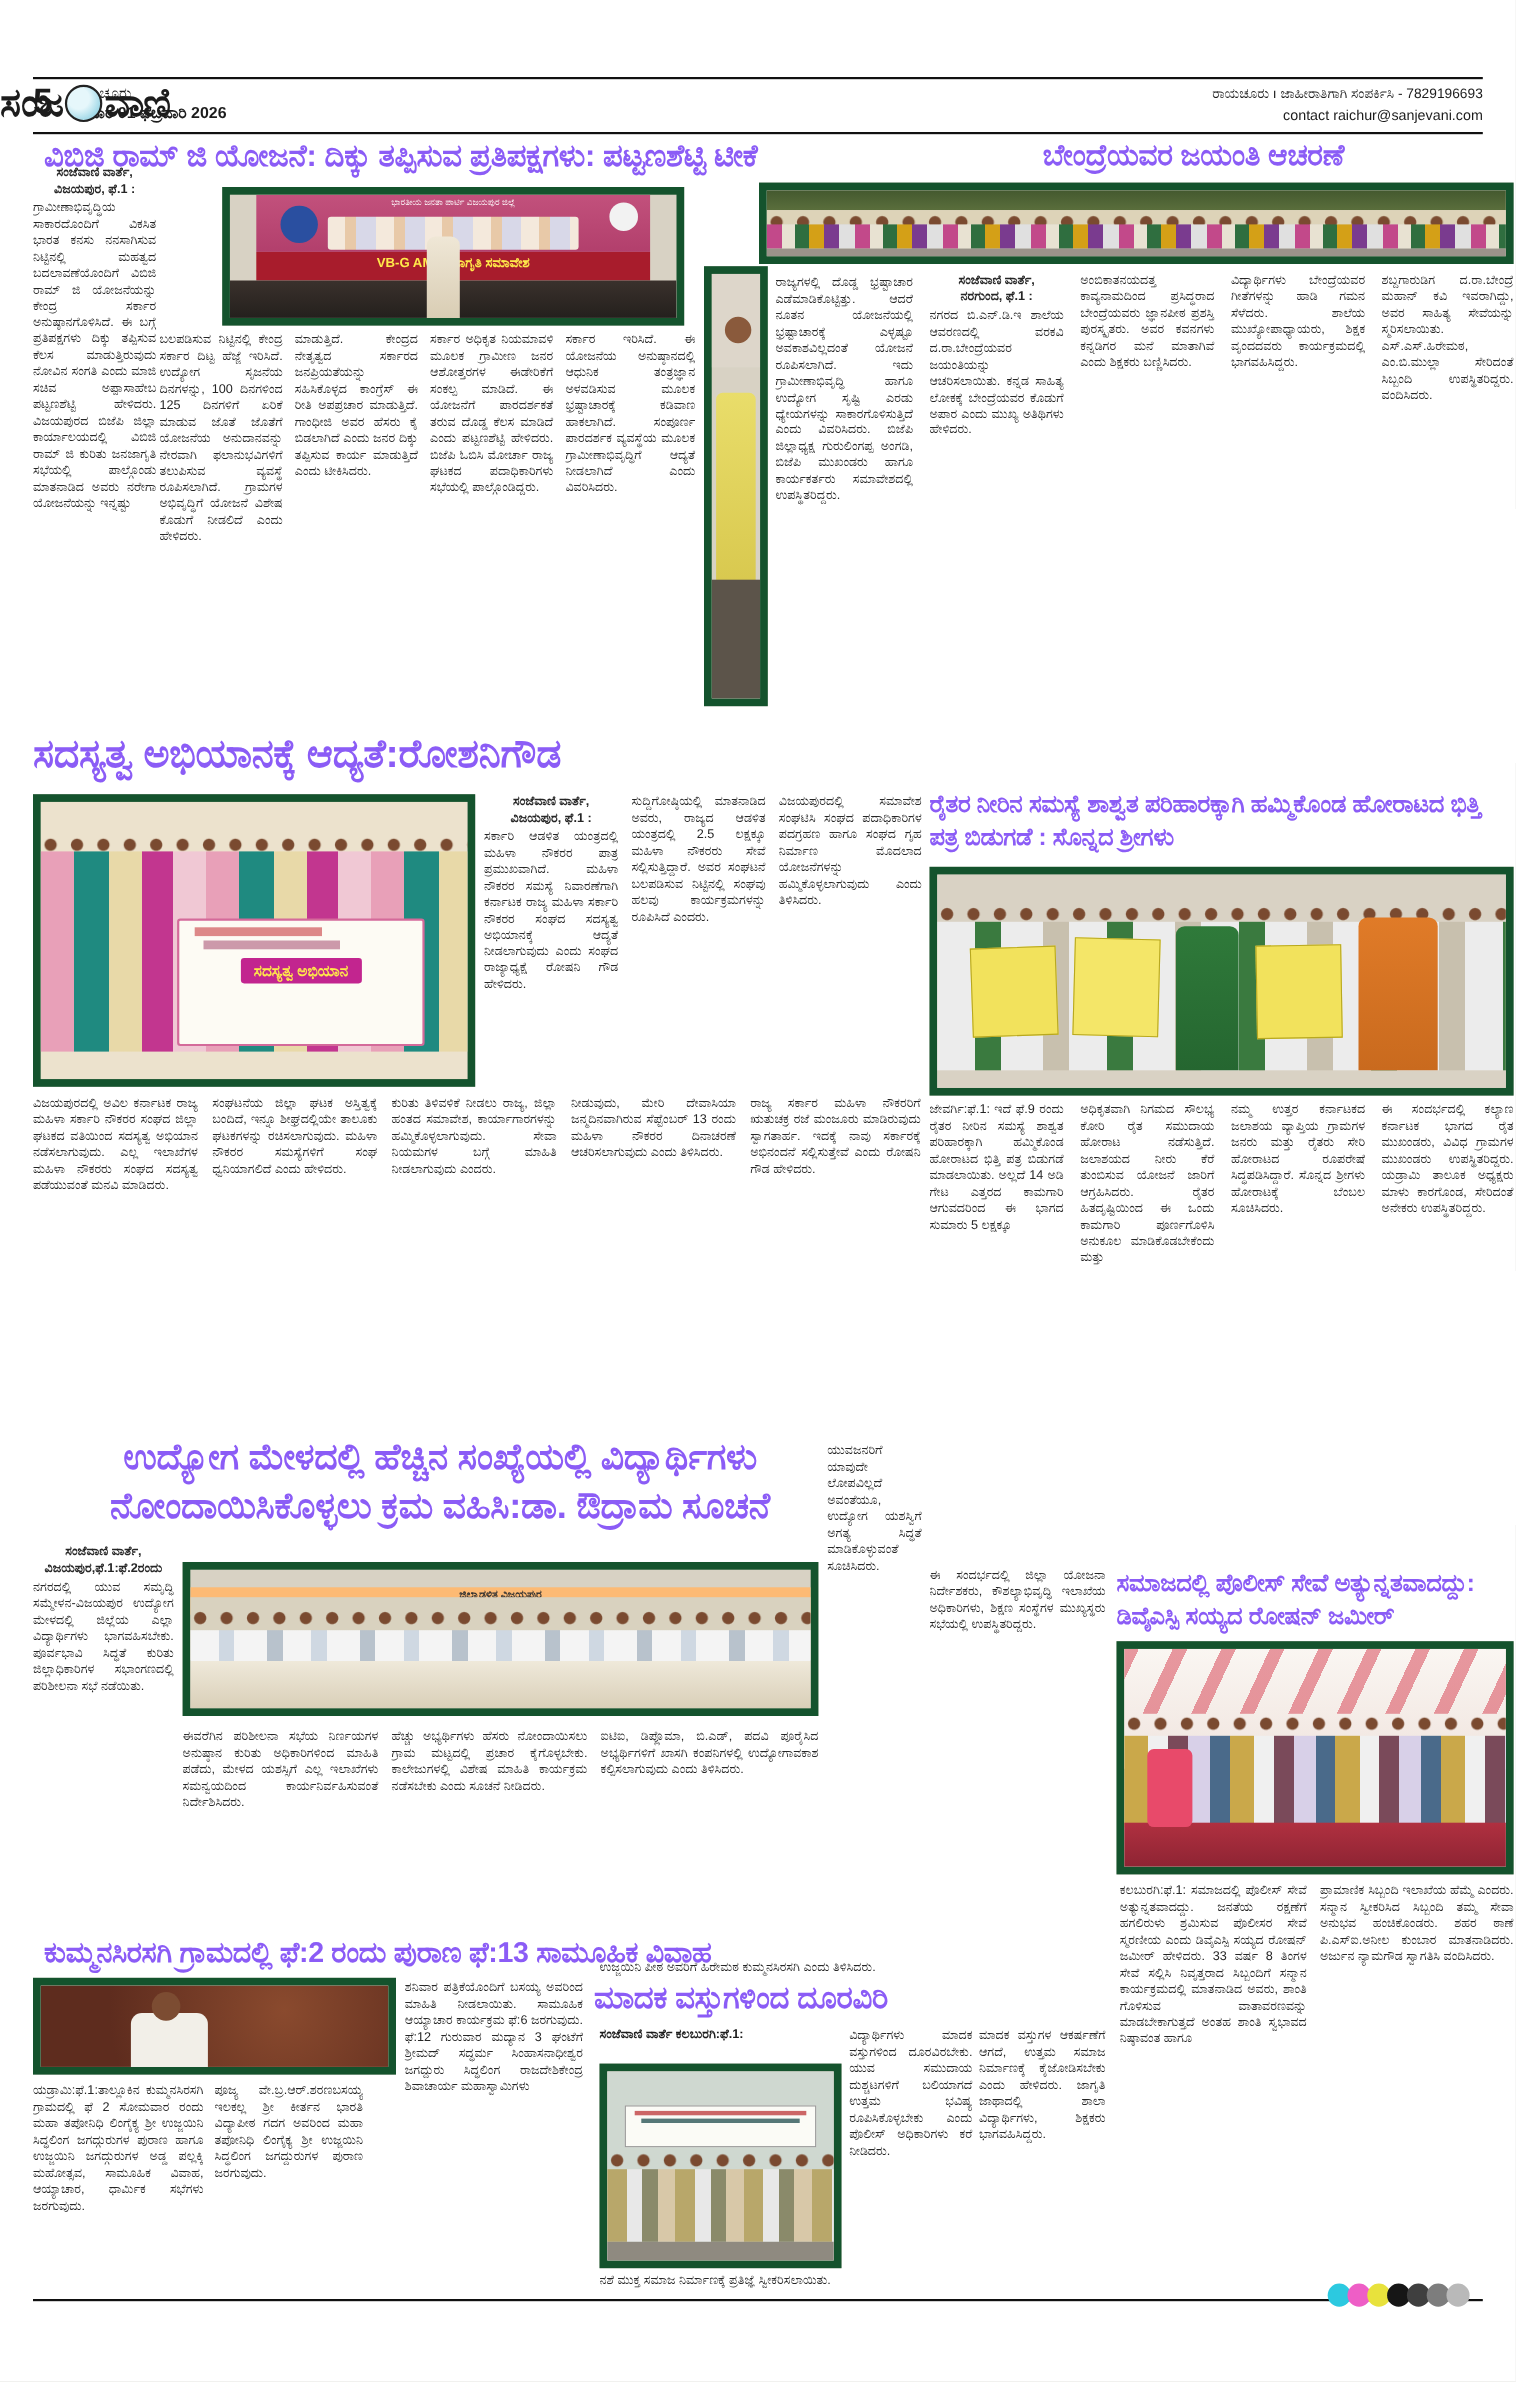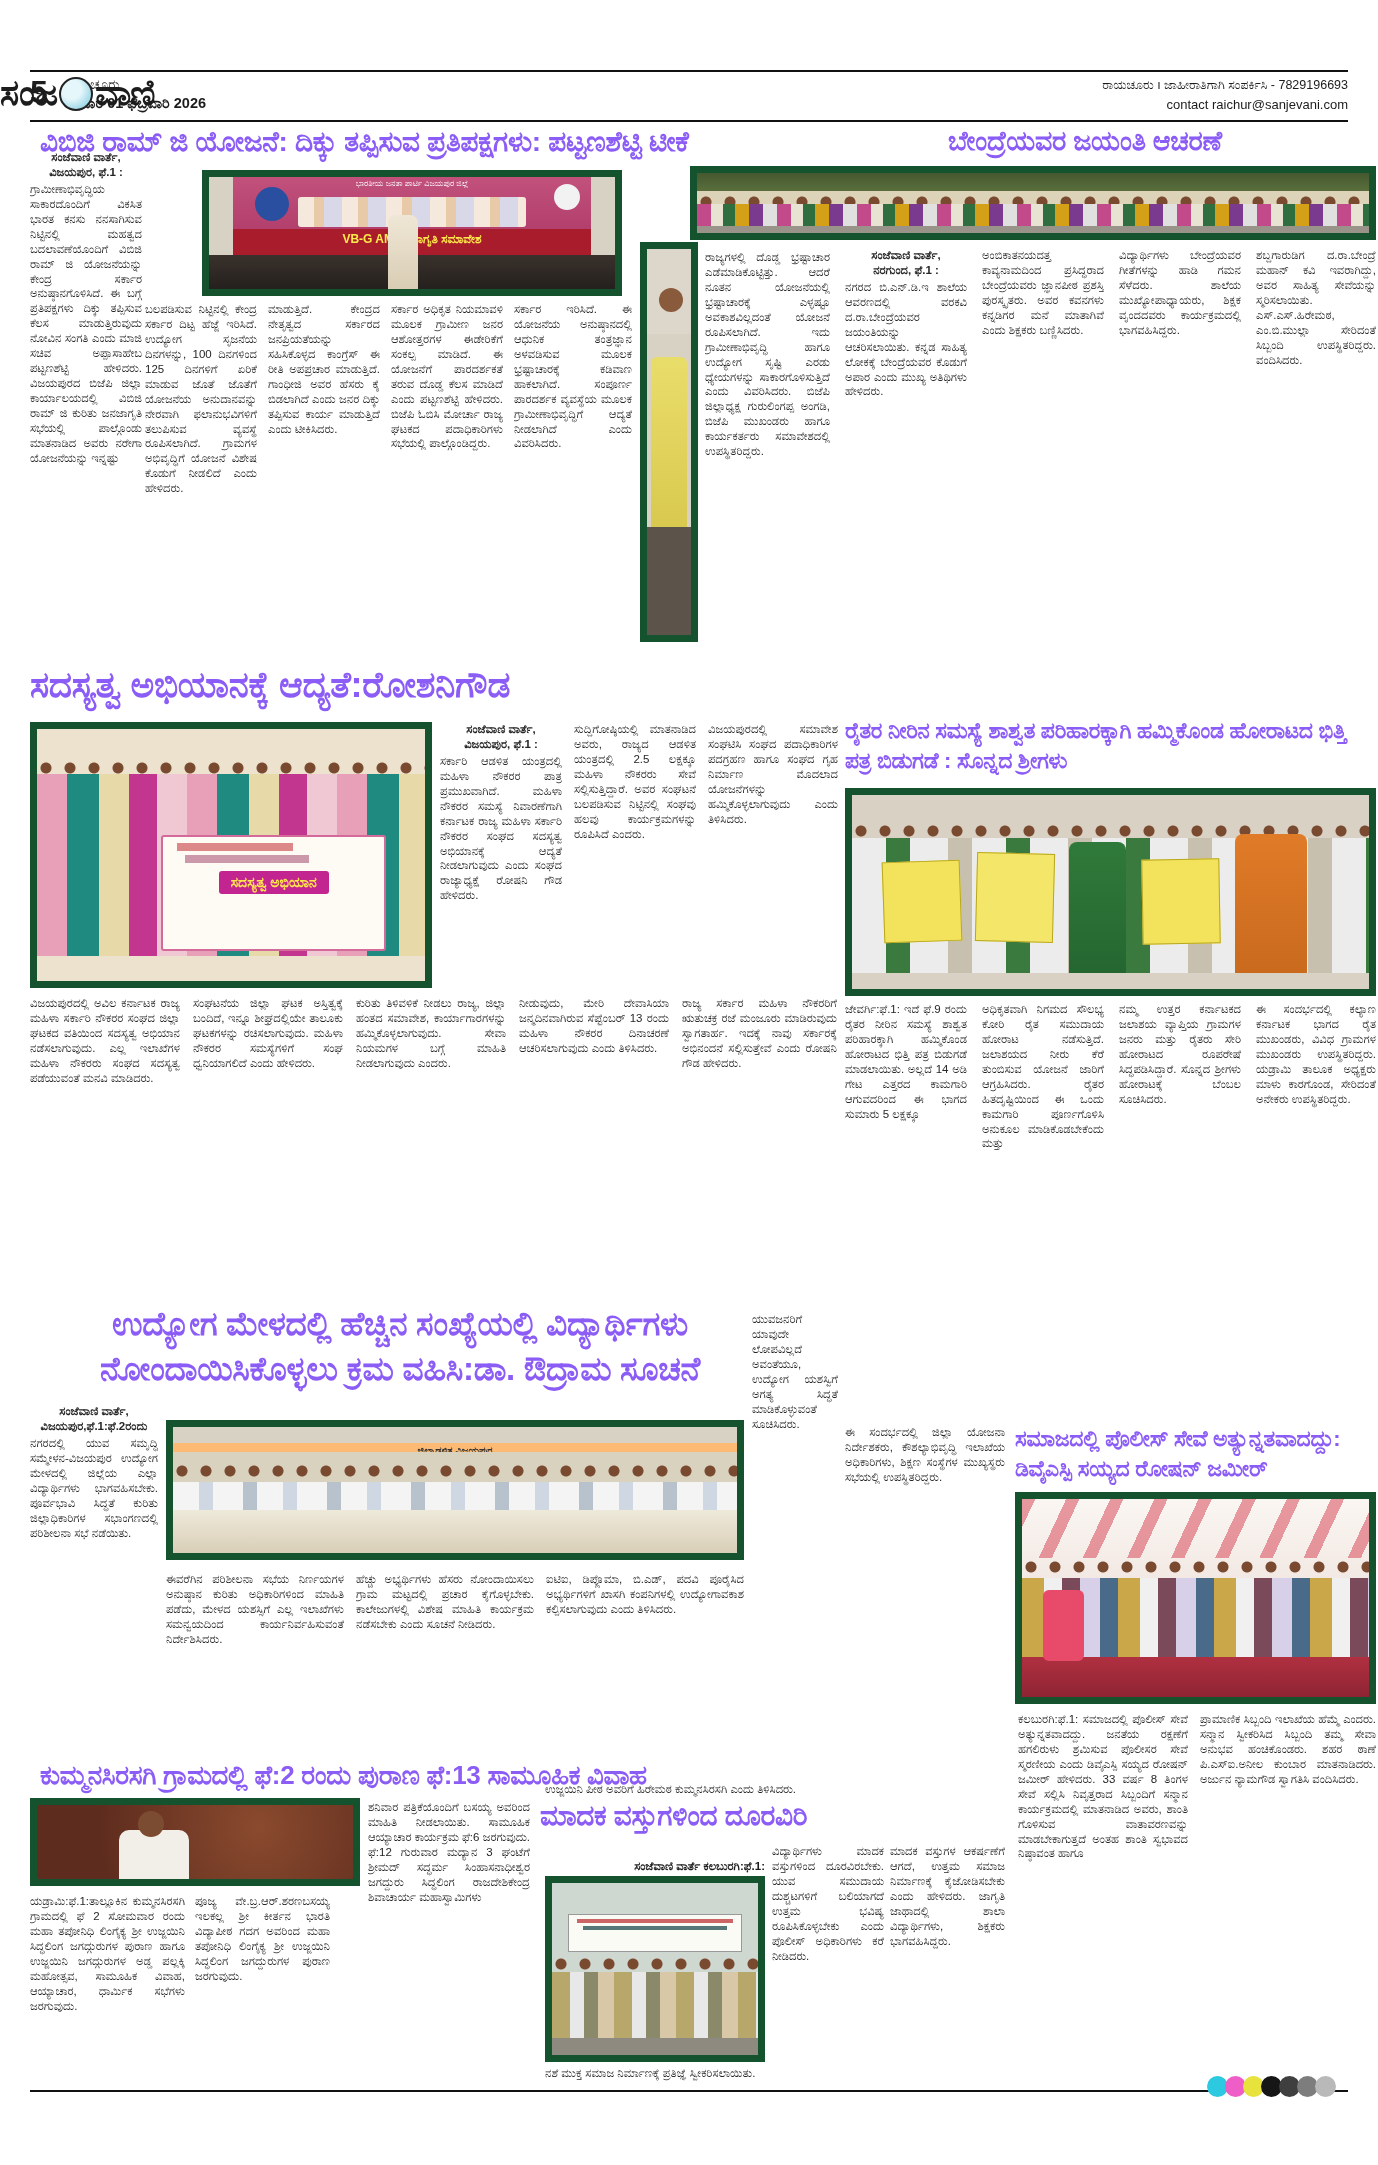--- a/index.html
+++ b/index.html
@@ -175,21 +175,21 @@
     <div class="abs" style="left:26%;top:34%;width:22%;height:66%;background:#f2efe8;border-radius:10px 10px 0 0;"></div>
     <div class="abs" style="left:32%;top:8%;width:26px;height:26px;border-radius:50%;background:#7c4c32;"></div>
   </div>
 
   <div class="abs col" style="left:30px;top:1894px;width:155px;height:190px;">ಯಡ್ರಾಮಿ:ಫೆ.1:ತಾಲ್ಲೂಕಿನ ಕುಮ್ಮನಸಿರಸಗಿ ಗ್ರಾಮದಲ್ಲಿ ಫೆ 2 ಸೋಮವಾರ ರಂದು ಮಹಾ ತಪೋನಿಧಿ ಲಿಂಗೈಕ್ಯ ಶ್ರೀ ಉಜ್ಜಯಿನಿ ಸಿದ್ಧಲಿಂಗ ಜಗದ್ಗುರುಗಳ ಪುರಾಣ ಹಾಗೂ ಉಜ್ಜಯಿನಿ ಜಗದ್ಗುರುಗಳ ಅಡ್ಡ ಪಲ್ಲಕ್ಕಿ ಮಹೋತ್ಸವ, ಸಾಮೂಹಿಕ ವಿವಾಹ, ಆಯ್ಯಾಚಾರ, ಧಾರ್ಮಿಕ ಸಭೆಗಳು ಜರಗುವುದು.</div>
   <div class="abs col" style="left:195px;top:1894px;width:135px;height:190px;">ಪೂಜ್ಯ ವೇ.ಬ್ರ.ಆರ್.ಶರಣಬಸಯ್ಯ ಇಲಕಲ್ಲ ಶ್ರೀ ಕೀರ್ತನ ಭಾರತಿ ವಿದ್ಯಾಪೀಠ ಗದಗ ಅವರಿಂದ ಮಹಾ ತಪೋನಿಧಿ ಲಿಂಗೈಕ್ಯ ಶ್ರೀ ಉಜ್ಜಯಿನಿ ಸಿದ್ಧಲಿಂಗ ಜಗದ್ದುರುಗಳ ಪುರಾಣ ಜರಗುವುದು.</div>
   <div class="abs col" style="left:368px;top:1800px;width:162px;height:284px;">ಶನಿವಾರ ಪತ್ರಿಕೆಯೊಂದಿಗೆ ಬಸಯ್ಯ ಅವರಿಂದ ಮಾಹಿತಿ ನೀಡಲಾಯಿತು. ಸಾಮೂಹಿಕ ಆಯ್ಯಾಚಾರ ಕಾರ್ಯಕ್ರಮ ಫೆ:6 ಜರಗುವುದು. ಫೆ:12 ಗುರುವಾರ ಮದ್ಯಾನ 3 ಘಂಟೆಗೆ ಶ್ರೀಮದ್ ಸದ್ಧರ್ಮ ಸಿಂಹಾಸನಾಧೀಶ್ವರ ಜಗದ್ದುರು ಸಿದ್ಧಲಿಂಗ ರಾಜದೇಶಿಕೇಂದ್ರ ಶಿವಾಚಾರ್ಯ ಮಹಾಸ್ವಾಮಿಗಳು</div>
 
   <div class="abs hl" style="left:540px;top:1800px;width:465px;height:40px;font-size:28px;white-space:nowrap;overflow:hidden;">ಮಾದಕ ವಸ್ತುಗಳಿಂದ ದೂರವಿರಿ</div>
 
-  <div class="abs" style="left:545px;top:1844px;width:220px;text-align:right;font-size:11.5px;font-weight:bold;margin-top:16px;">
+  <div class="abs" style="left:545px;top:1844px;width:220px;text-align:left;font-size:11.5px;font-weight:bold;">
     <span>ಸಂಜೆವಾಣಿ ವಾರ್ತೆ</span>
     <span>ಕಲಬುರಗಿ:ಫೆ.1:</span>
   </div>
 
   <div class="abs photo" style="left:545px;top:1876px;width:220px;height:186px;">
     <div class="abs" style="left:0;top:0;width:100%;height:100%;background:#cfd8d0;"></div>
     <div class="abs" style="left:8%;top:18%;width:84%;height:22%;background:#fbfbf6;border:1px solid #999;">
       <div style="height:4px;margin:4px 8px 3px;background:#c66;"></div>
       <div style="height:4px;margin:0 14px;background:#577;"></div>
     </div>

